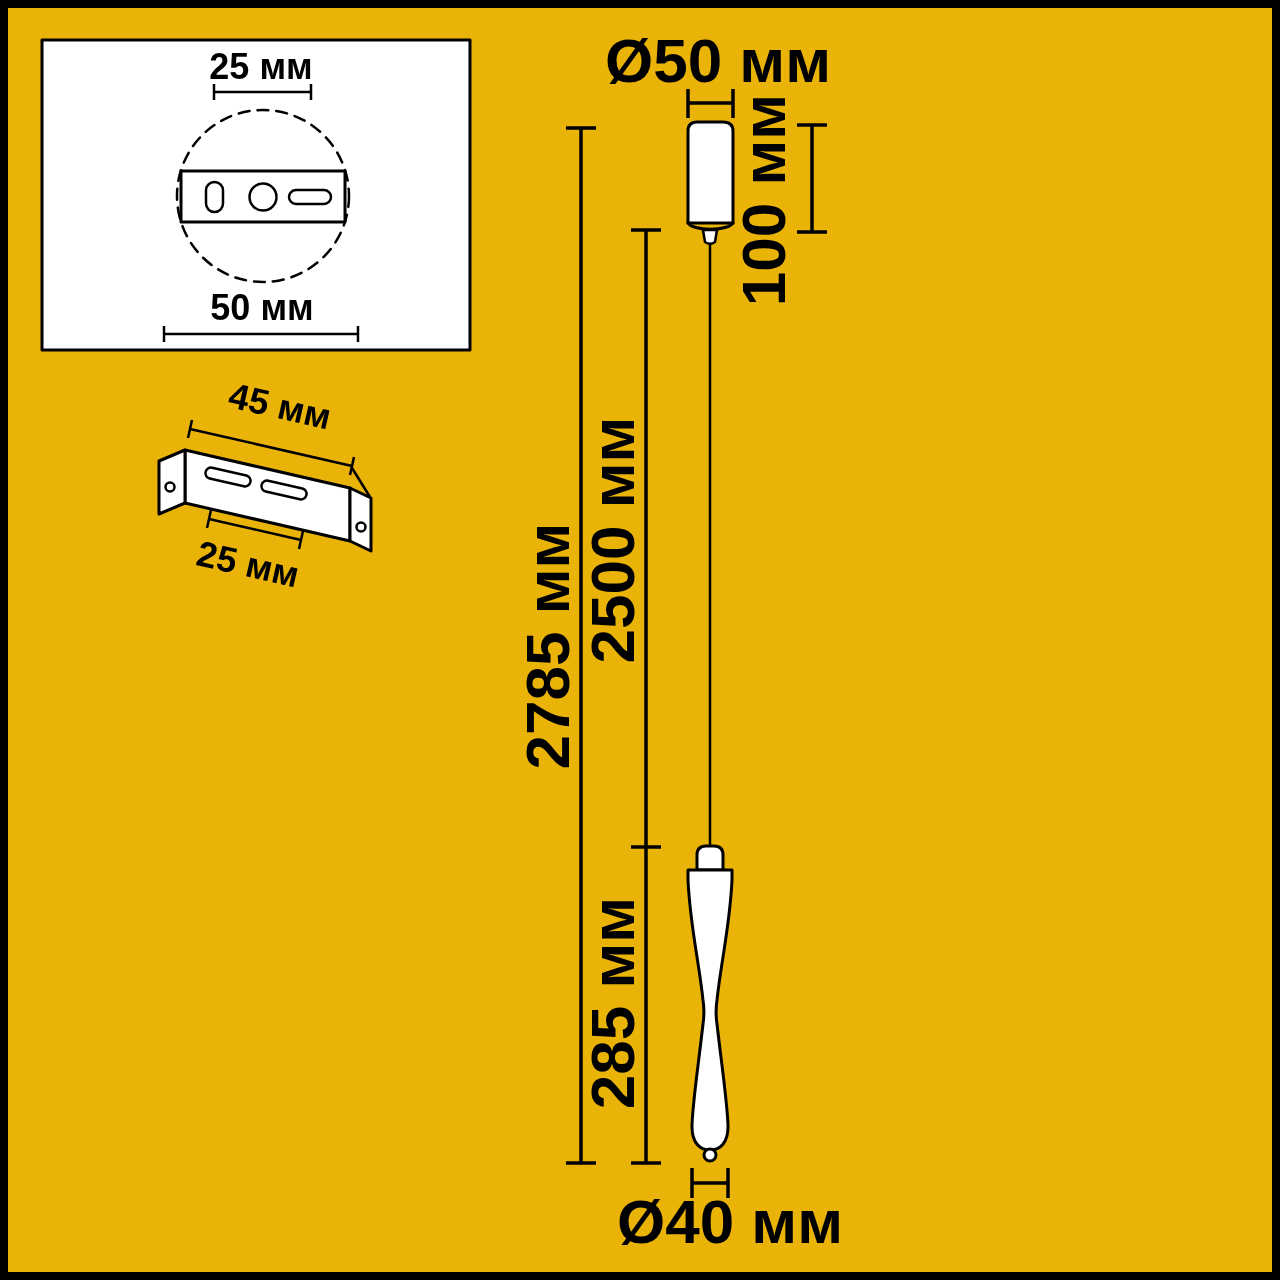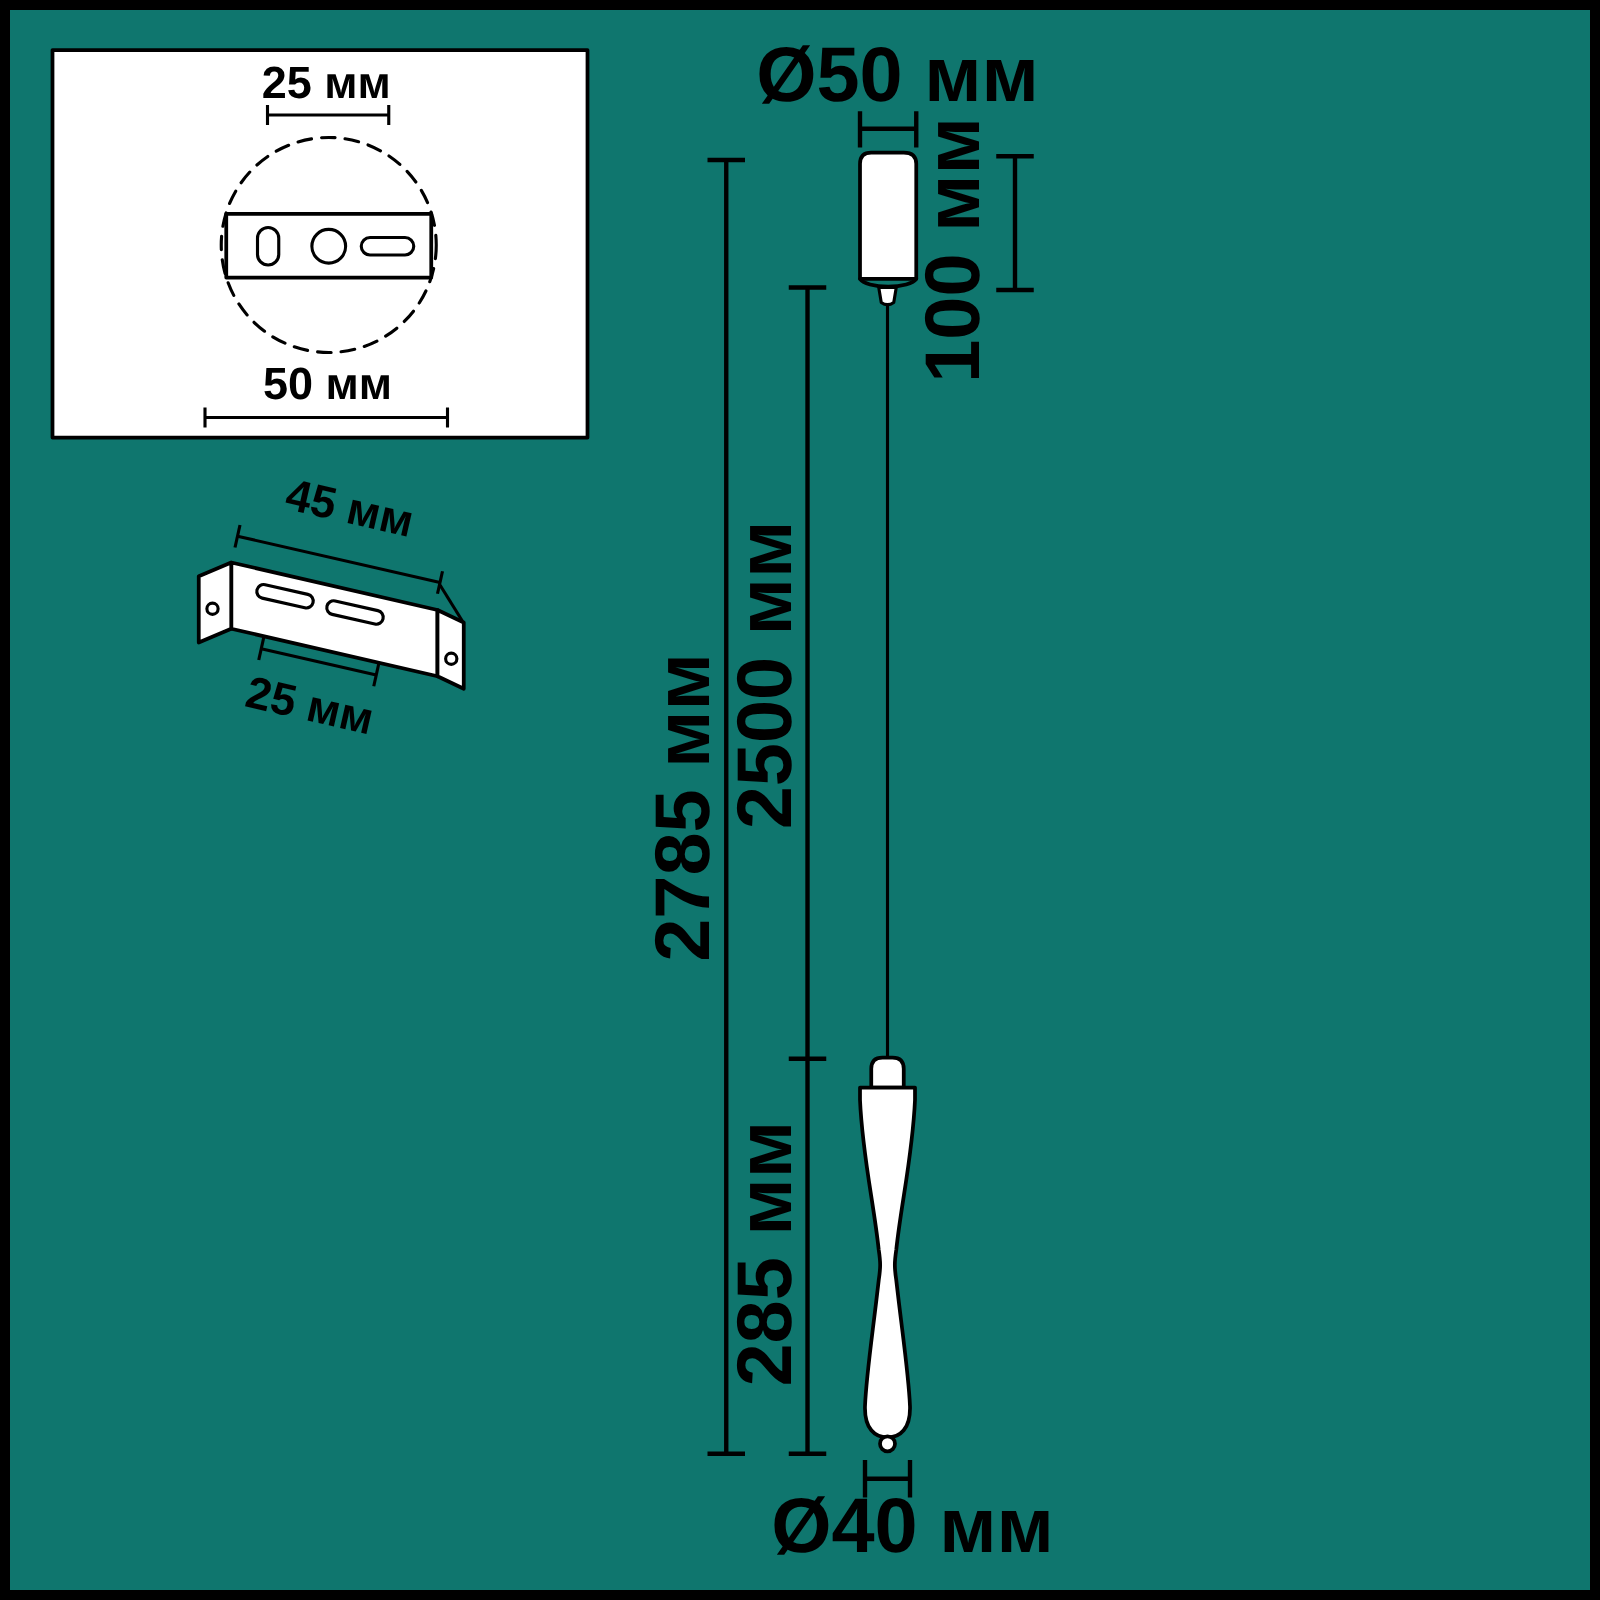--- a/index.html
+++ b/index.html
@@ -1,19 +1,19 @@
 <!DOCTYPE html>
 <html><head>
 <meta charset="utf-8">
 <style>
   html,body{margin:0;padding:0;background:#fff;}
   .frame{
     position:relative;
     width:1280px;height:1280px;
-    background:#0f766e;
+    background:#eab308;
     font-family:"Liberation Sans",sans-serif;
   }
   svg{display:block;width:1280px;height:1280px;}
 
   .ln  {fill:none;stroke:#000;stroke-width:3;stroke-linejoin:round;stroke-linecap:round;}
   .ln2 {fill:none;stroke:#000;stroke-width:2.5;stroke-linejoin:round;stroke-linecap:round;}
   .fw  {fill:#ffffff;}
   .dash{stroke-dasharray:11 8;}
   .dim {stroke:#000;stroke-width:3.5;stroke-linecap:butt;fill:none;}
   .dim2{stroke:#000;stroke-width:2.5;stroke-linecap:butt;fill:none;}

